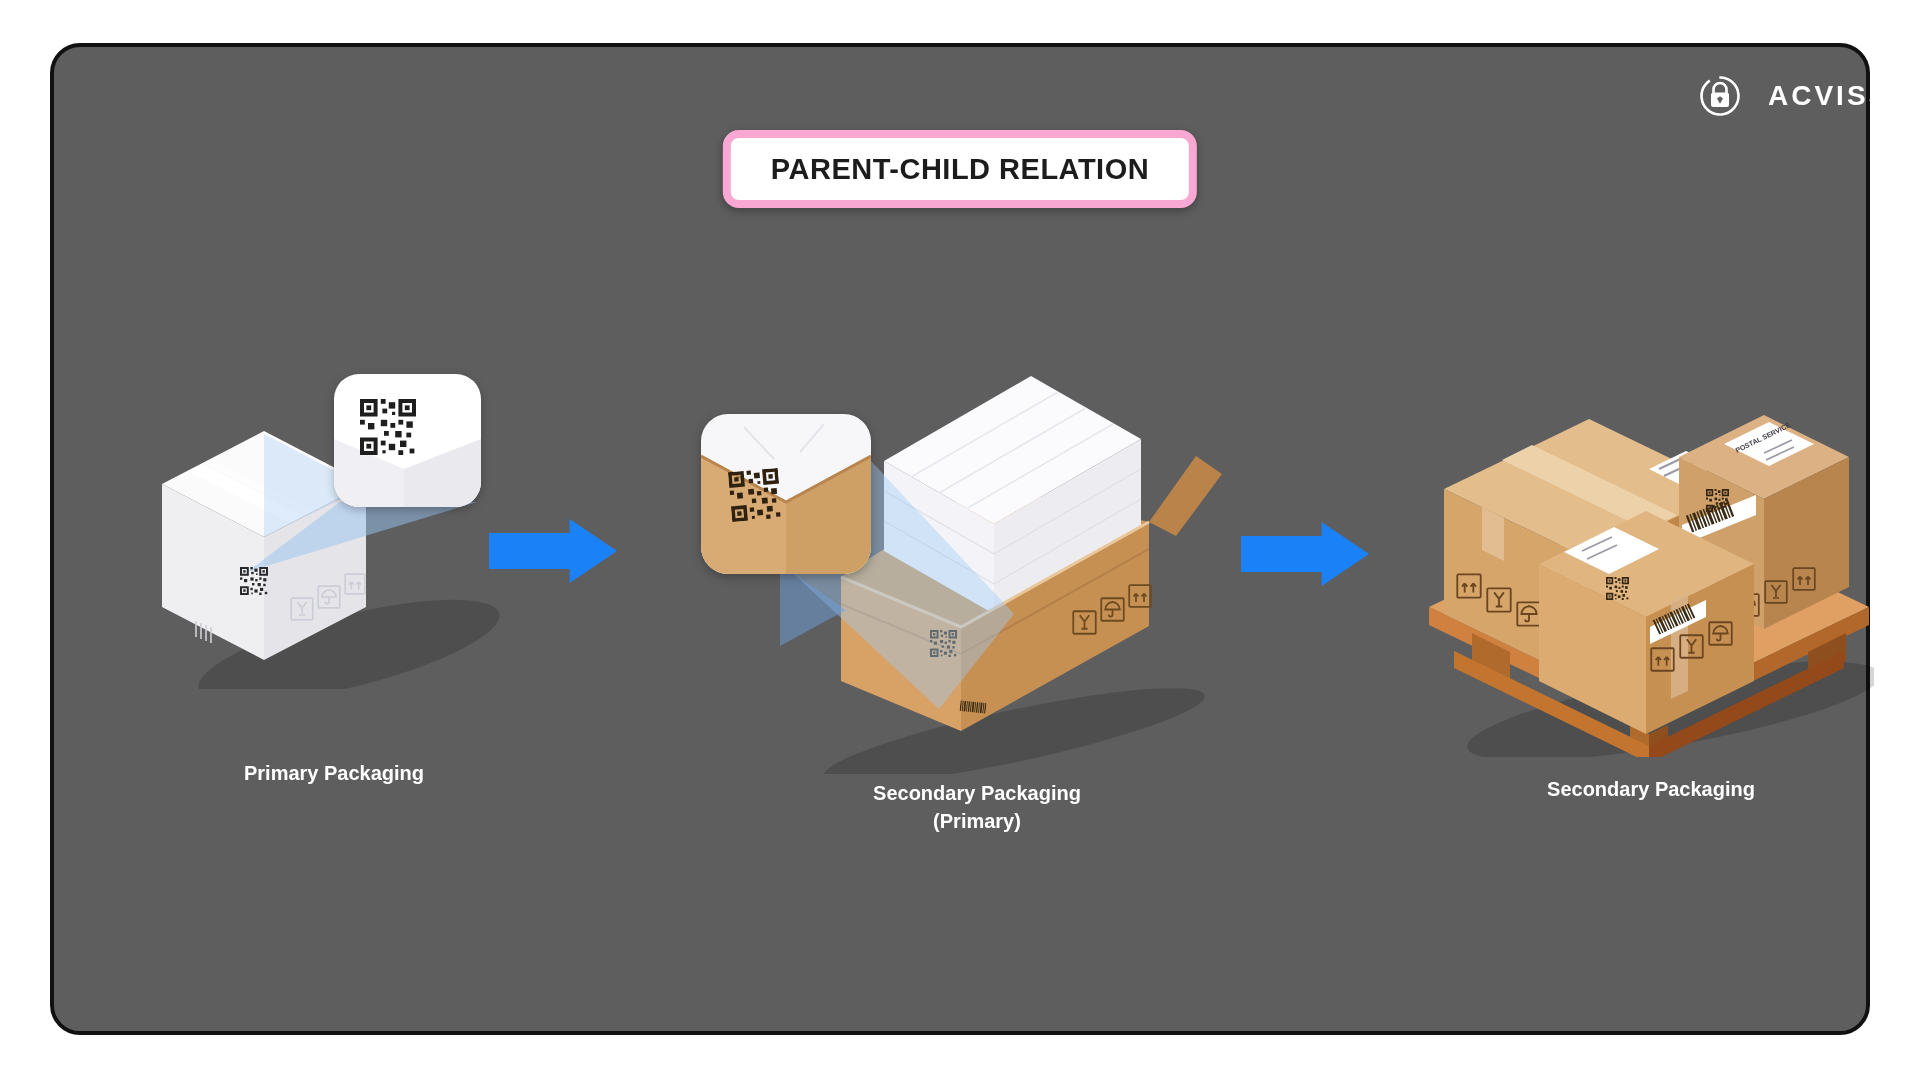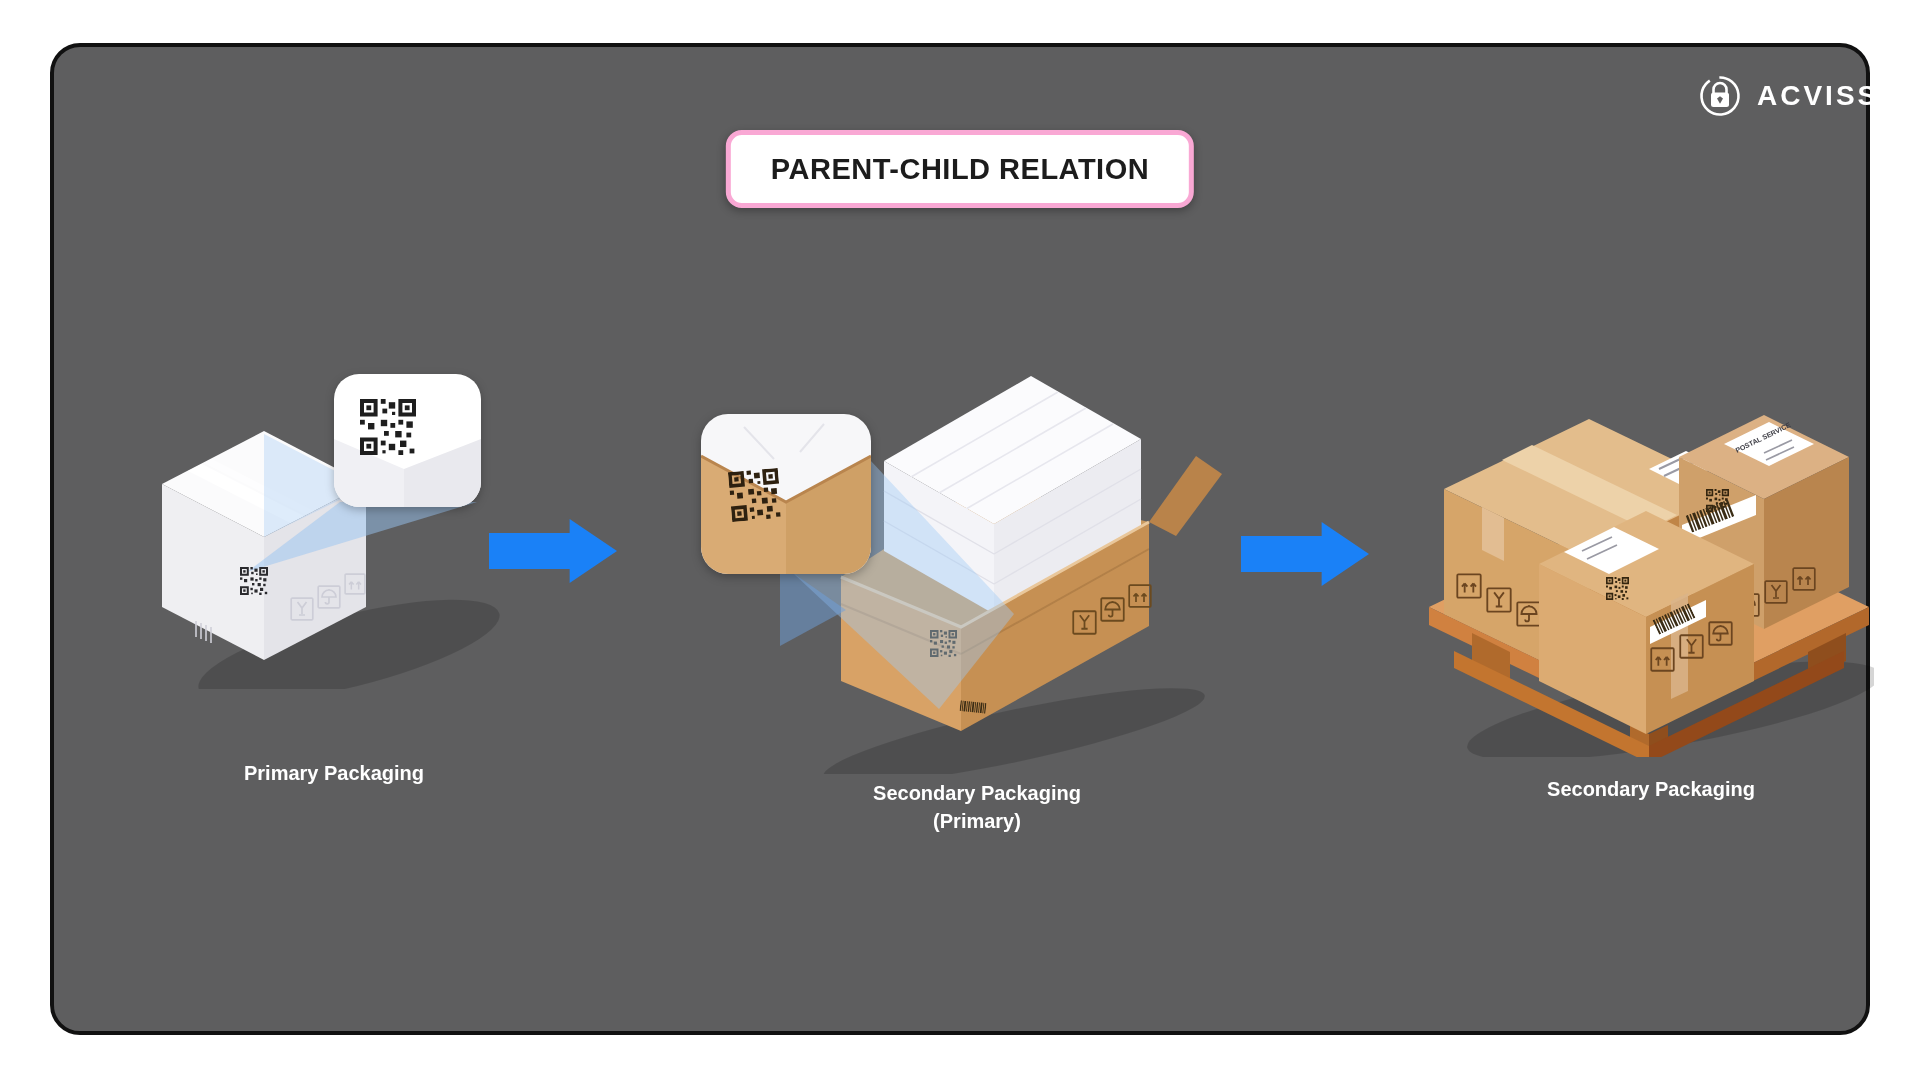--- a/index.html
+++ b/index.html
@@ -6,27 +6,27 @@
   html,body { width:1920px; height:1080px; overflow:hidden; background:#ffffff;
               font-family:"Liberation Sans", sans-serif; }
   .stage-area { position:relative; width:1920px; height:1080px; }
 
   .panel {
     position:absolute; left:50px; top:43px; width:1820px; height:992px;
     background:#5e5e5f; border:4px solid #111111; border-radius:30px;
   }
 
   
-  .logo { position:absolute; left:1643px; top:26px; display:flex; align-items:center; gap:14px; }
+  .logo { position:absolute; left:1643px; top:26px; display:flex; align-items:center; gap:25px; }
   .logo-text { color:#ffffff; font-size:28px; font-weight:800; letter-spacing:3px; }
 
   
   .title-box {
     position:absolute; left:50%; top:83px; transform:translateX(-50%);
-    background:#ffffff; border:5px solid #f9a8d4; border-radius:16px;
+    background:#ffffff; border:8px solid #f9a8d4; border-radius:16px;
     height:78px; display:flex; align-items:center; padding:0 40px;
     box-shadow:0 3px 8px rgba(0,0,0,0.3);
   }
   .title-text { font-size:29px; font-weight:800; letter-spacing:0.5px; color:#1c1c1c; white-space:nowrap; }
 
   
   .fig { position:absolute; }
   .fig-primary   { left:90px;  top:312px; width:360px; height:330px; }
   .fig-secondary { left:630px; top:317px; width:540px; height:410px; }
   .fig-tertiary  { left:1370px; top:342px; width:450px; height:368px; }

